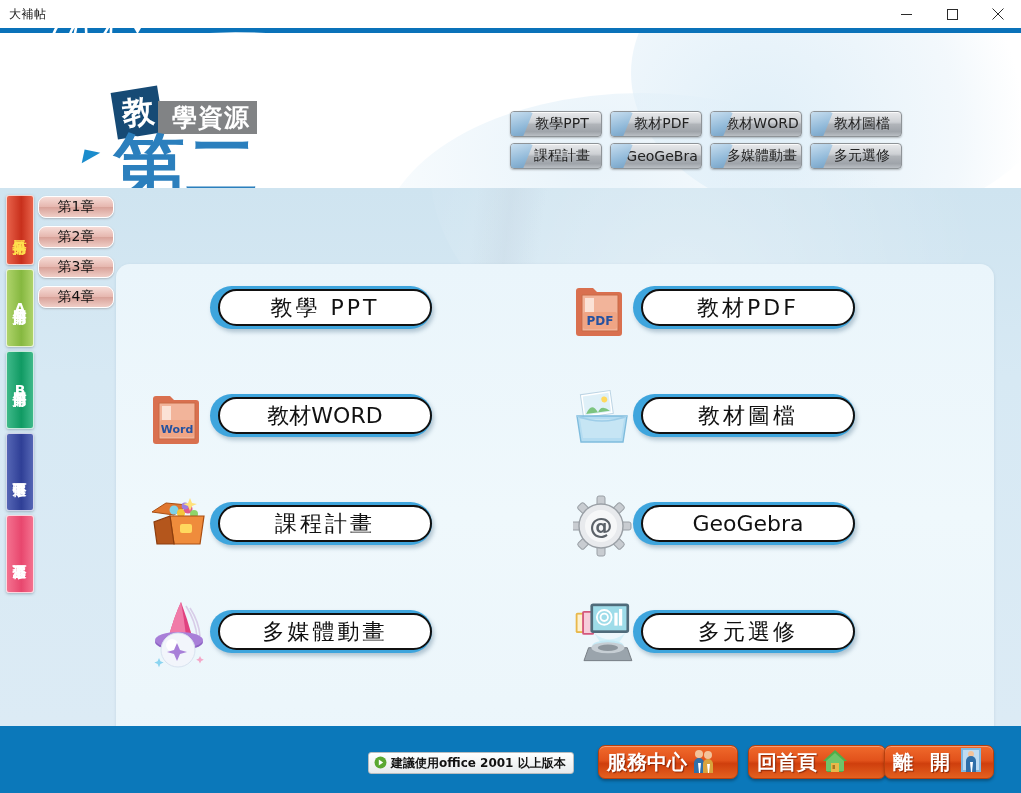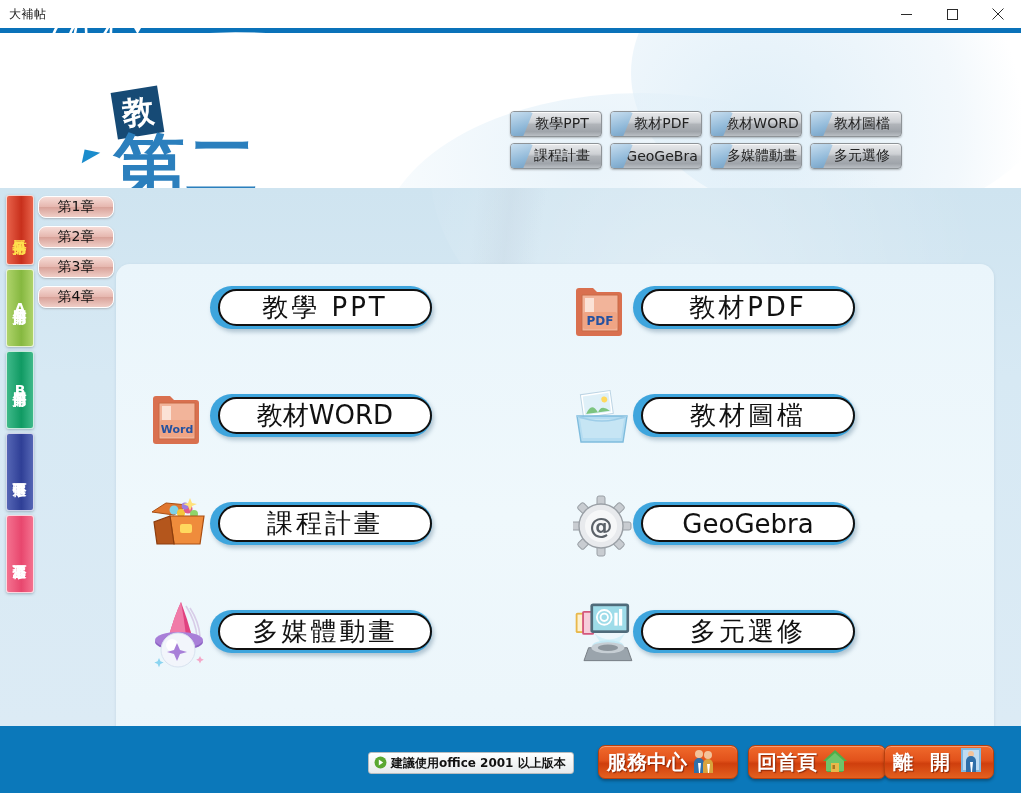--- a/index.html
+++ b/index.html
@@ -163,21 +163,21 @@
     border-radius: 22px;
     box-shadow: 2px 3px 4px rgba(60,100,130,.35);
   }
   .bigbtn .inner {
     position:absolute; left: 8px; top: 3px; width: 214px; height: 37px;
     background:#fff; border: 2px solid #111;
     border-radius: 19px;
     display:flex; align-items:center; justify-content:center;
   }
   .bigbtn .inner .txt {
-    font-size: 26px; color:#111; letter-spacing: 3px; white-space:nowrap;
+    font-size: 22px; color:#111; letter-spacing: 3px; white-space:nowrap;
   }
   .bigbtn .inner .txt.tight { letter-spacing: 0px; }
   .icon-slot {
     position:absolute; left: 18px; top: 2px; width: 68px; height: 70px;
   }
 
   
   #footer {
     position:absolute; left:0; top:726px; width:1021px; height:67px;
     background: #0b78ba;
@@ -233,20 +233,23 @@
 <div id="accentline"></div>
 
 <div id="header">
   <div id="header-wave"></div>
   <div id="header-wave2"></div>
 
   <div id="logo">
     <div id="bubble-tail"></div>
     <div id="tag-jiao">
       <span>教</span>
+    </div>
+    <div id="tag-rest">
+      <span>學資源</span>
     </div>
     <div id="book-title">第二冊</div>
   </div>
 
   <div id="hnav">
     <div class="row">
       <div class="hbtn">
         <span class="slash"></span>
         <span class="lbl">教學PPT</span>
       </div>

